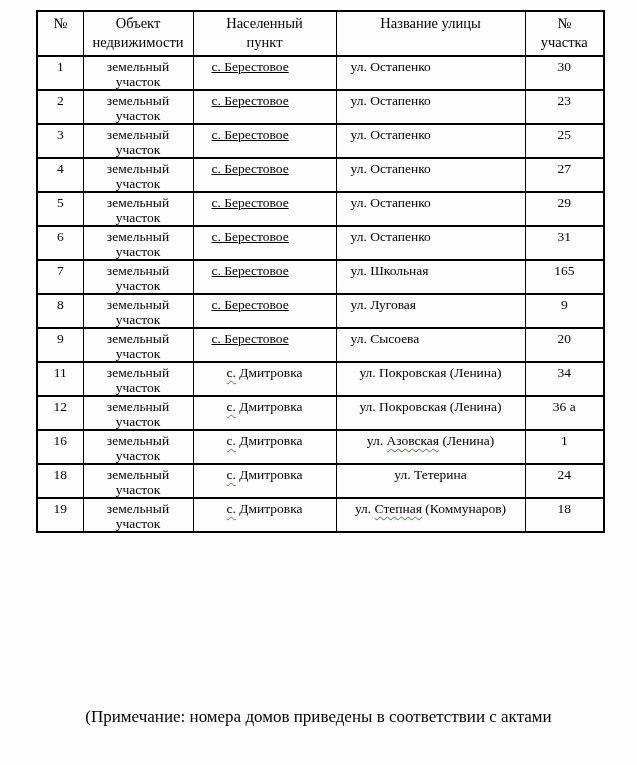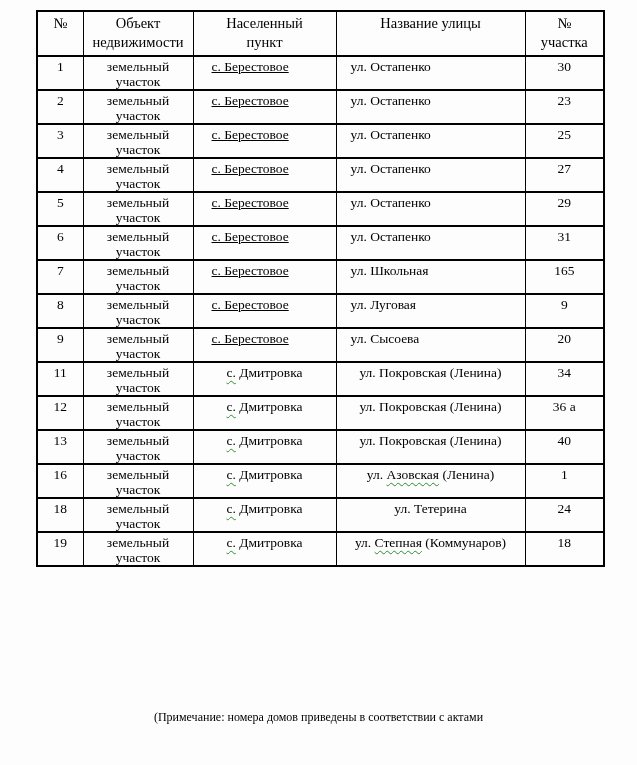--- a/index.html
+++ b/index.html
@@ -59,21 +59,21 @@
   td .big {
     font-size: 17px;
     line-height: 16px;
   }
   .note {
     position: absolute;
     left: 0;
     top: 706px;
     width: 637px;
     text-align: center;
-    font-size: 12px;
+    font-size: 17px;
     line-height: 22px;
   }
 </style>
 </head>
 <body>
 
 <div class="page">
 
   <table class="doc-table">
     <colgroup>
@@ -177,27 +177,20 @@
           <td><span>34</span></td>
         </tr>
         <tr>
           <td>12</td>
           <td>земельный участок</td>
           <td><span class="sp">с.</span><span> Дмитровка</span></td>
           <td><span>ул. Покровская (Ленина)</span></td>
           <td><span>36 а</span></td>
         </tr>
         <tr>
-          <td>13</td>
-          <td>земельный участок</td>
-          <td><span class="sp">с.</span><span> Дмитровка</span></td>
-          <td><span>ул. Покровская (Ленина)</span></td>
-          <td><span>40</span></td>
-        </tr>
-        <tr>
           <td>16</td>
           <td>земельный участок</td>
           <td><span class="sp">с.</span><span> Дмитровка</span></td>
           <td><span>ул. </span><span class="sp">Азовская</span><span> (Ленина)</span></td>
           <td><span>1</span></td>
         </tr>
         <tr>
           <td>18</td>
           <td>земельный участок</td>
           <td><span class="sp">с.</span><span> Дмитровка</span></td>

